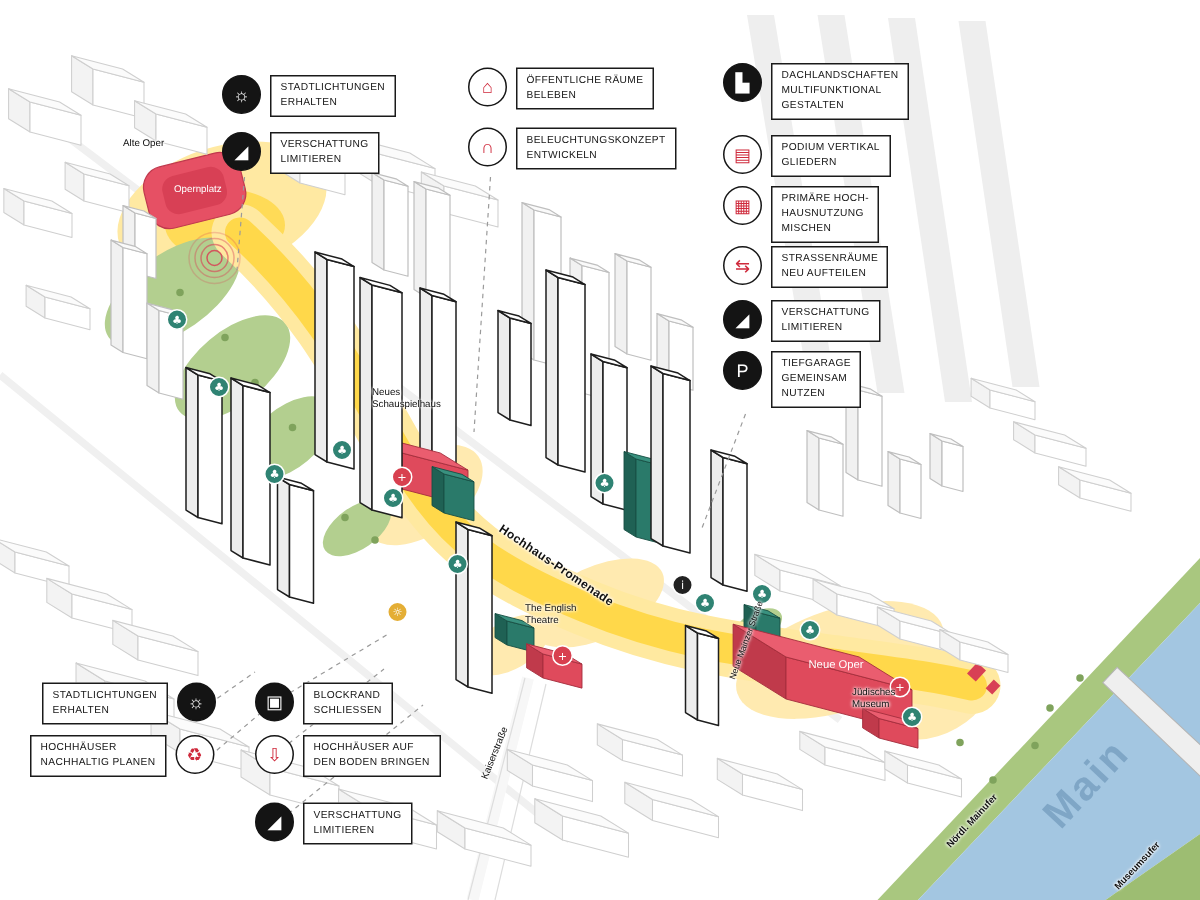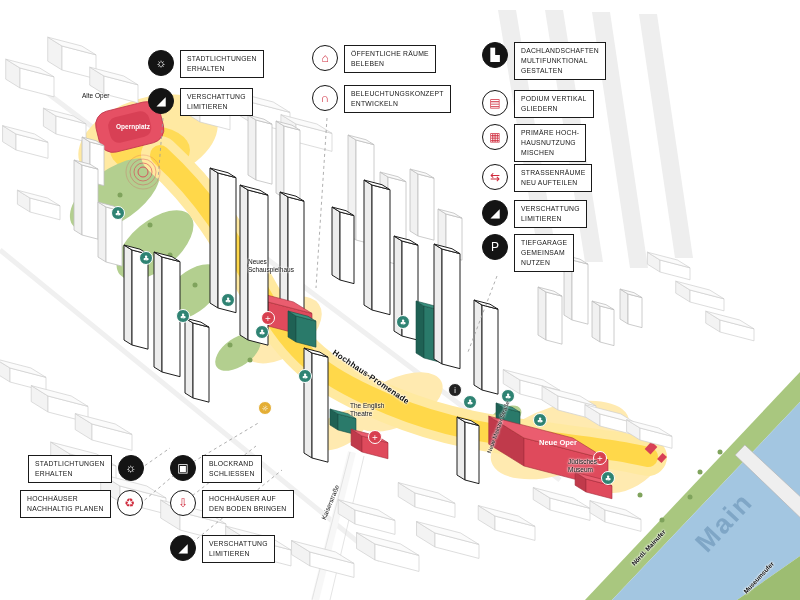--- a/index.html
+++ b/index.html
@@ -9,21 +9,21 @@
   .callout{position:absolute;display:flex;gap:6px;align-items:flex-start;z-index:6}
   .callout.rev{flex-direction:row-reverse}
   .ic{width:26px;height:26px;border-radius:50%;display:flex;align-items:center;justify-content:center;
       font-size:12px;line-height:1;flex:0 0 26px;box-sizing:border-box}
   .ic.dark{background:#141414;color:#fff;border:1px solid #141414}
   .ic.light{background:#fff;color:#cf2a3c;border:1.3px solid #161616}
   .lbl{border:1px solid #1a1a1a;background:#fff;padding:3px 6px;font-size:6.8px;line-height:1.45;
        letter-spacing:.25px;color:#161616;white-space:pre-line;font-weight:500;text-transform:uppercase}
   .maplabel{position:absolute;font-size:6.5px;color:#101010;white-space:pre-line;z-index:5;line-height:1.3;
             text-shadow:0 0 2px #fff,0 0 2px #fff,0 0 3px #fff}
-  .maplabel.white{color:#fff;text-shadow:none;font-weight:700}
+  .maplabel.white{color:#fff;text-shadow:none;font-weight:400}
   .maplabel.street{font-weight:700;font-size:8px;letter-spacing:.3px}
   .maplabel.river{font-size:27px;font-weight:700;color:#7fa6c6;letter-spacing:2px;text-shadow:none}
   .maplabel.bank{font-weight:700;font-size:6.3px}
 </style>
 </head>
 <body>
 
 <div class="stage">
 
 <svg width="800" height="600" viewBox="0 0 800 600">

